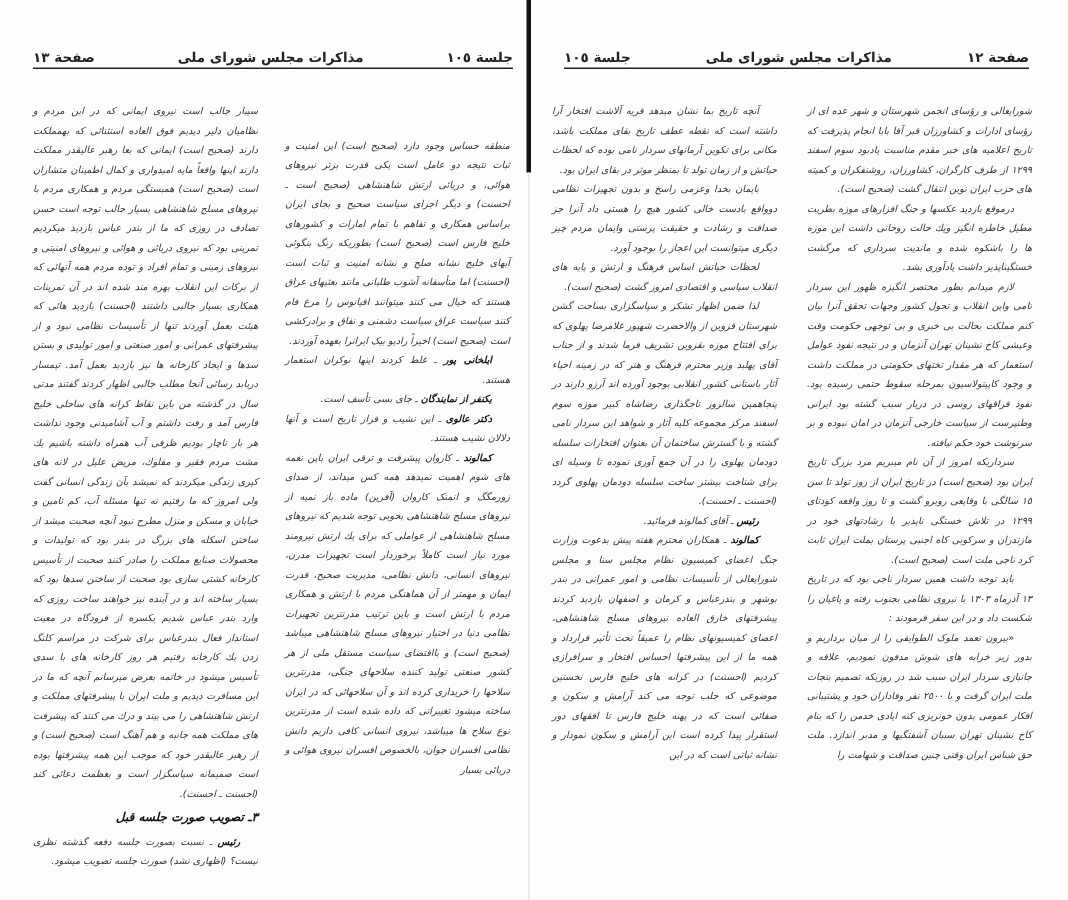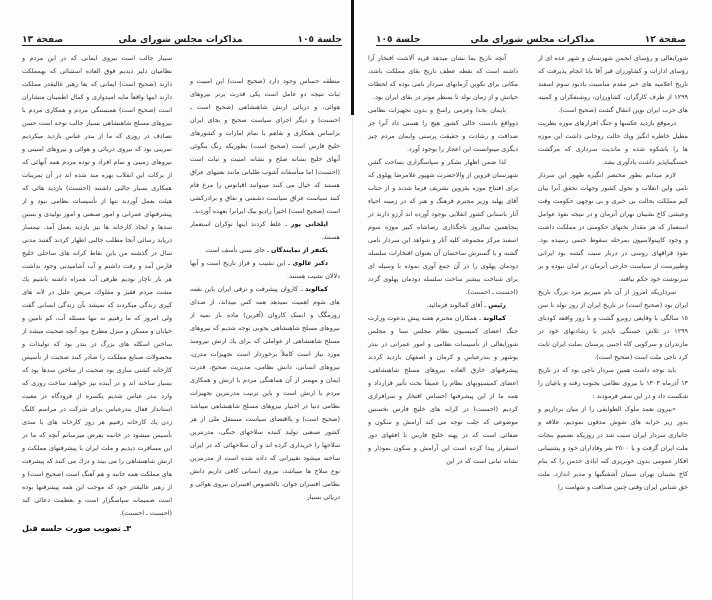--- a/index.html
+++ b/index.html
@@ -11,26 +11,26 @@
   .gutter-line { position:absolute; left:351px; top:0; width:3px; height:115px; background:#111; }
   .gutter-line-faint { position:absolute; left:352px; top:115px; width:1px; height:485px; background:#e6e6e6; }
   .top-shadow { position:absolute; left:520px; top:0; width:192px; height:3px; background:#222; }
   .header { position:absolute; top:30px; height:14px; display:flex; justify-content:space-between;
             align-items:flex-end; font-size:9px; font-weight:bold; direction:rtl; }
   .header-rule { position:absolute; top:45px; height:1px; background:#222; }
   .page-left .header { left:22px; width:320px; }
   .page-left .header-rule { left:22px; width:320px; }
   .page-right .header { left:20px; width:310px; }
   .page-right .header-rule { left:20px; width:310px; }
-  .col { position:absolute; top:52px; width:150px; direction:rtl; text-align:justify;
-         font-size:6.4px; line-height:13px; color:#333; }
+  .col { position:absolute; top:68px; width:150px; direction:rtl; text-align:justify;
+         font-size:6.4px; line-height:13px; color:#333;font-style:italic; }
   .col p { margin:0; text-indent:0; }
   .col p.indent { text-indent:12px; }
   .col .speaker { font-weight:bold; color:#111; }
-  .col .heading { text-align:left; font-weight:bold; font-size:8px; margin:2px 0 4px; color:#111; }
+  .col .heading { text-align:right; font-weight:bold; font-size:8px; margin:2px 0 4px; color:#111; }
   .page-left .col-a { left:190px;margin-top:23px; }
   .page-left .col-b { left:22px; }
   .page-right .col-a { left:182px; width:150px; }
   .page-right .col-b { left:12px; width:150px; }
 </style>
 </head>
 <body>
 
 <div class="page page-left">
   <div class="header">
@@ -42,20 +42,21 @@
   <div class="col col-a">
       <p>منطقه حساس وجود دارد (صحیح است) این امنیت و ثبات نتیجه دو عامل است یکی قدرت برتر نیروهای هوائی، و دریائی ارتش شاهنشاهی (صحیح است ـ احسنت) و دیگر اجرای سیاست صحیح و بجای ایران براساس همکاری و تفاهم با تمام امارات و کشورهای خلیج فارس است (صحیح است) بطوریکه رنگ بنگوئی آبهای خلیج نشانه صلح و نشانه امنیت و ثبات است (احسنت) اما متأسفانه آشوب طلبانی مانند بعثیهای عراق هستند که خیال می کنند میتوانند اقیانوس را مرغ فام کنند سیاست عراق سیاست دشمنی و نفاق و برادرکشی است (صحیح است) اخیراً رادیو بیک ایرانرا بعهده آوردند.</p>
       <p class="indent"><span class="speaker">ایلخانی پور</span><span> ـ </span><span>غلط کردند اینها نوکران استعمار هستند.</span></p>
       <p class="indent"><span class="speaker">یکنفر از نمایندگان</span><span> ـ </span><span>جای بسی تأسف است.</span></p>
       <p class="indent"><span class="speaker">دکتر عالوی</span><span> ـ </span><span>این نشیب و فراز تاریخ است و آنها دلالان نشیب هستند.</span></p>
       <p class="indent"><span class="speaker">کمالوند</span><span> ـ </span><span>کاروان پیشرفت و ترقی ایران باین نغمه های شوم اهمیت نمیدهد همه کس میداند، از صدای زورمگگ و انمنک کاروان (آفرین) ماده باز نمیه از نیروهای مسلح شاهنشاهی بحوبی توجه شدیم که نیروهای مسلح شاهنشاهی از عواملی که برای یك ارتش نیرومند مورد نیاز است کاملاً برخوردار است تجهیزات مدرن، نیروهای انسانی، دانش نظامی، مدیریت صحیح، قدرت ایمان و مهمتر از آن هماهنگی مردم با ارتش و همکاری مردم با ارتش است و باین ترتیب مدرنترین تجهیزات نظامی دنیا در اختیار نیروهای مسلح شاهنشاهی میباشد (صحیح است) و بااقتضای سیاست مستقل ملی از هر کشور صنعتی تولید کننده سلاحهای جنگی، مدرنترین سلاحها را خریداری کرده اند و آن سلاحهائی که در ایران ساخته میشود تغییراتی که داده شده است از مدرنترین نوع سلاح ها میباشد، نیروی انسانی کافی داریم دانش نظامی افسران جوان، بالخصوص افسران نیروی هوائی و دریائی بسیار</span></p>
     </div>
   <div class="col col-b">
       <p>سیبار جالب است نیروی ایمانی که در این مردم و نظامیان دلیر دیدیم فوق العاده استثنائی که بهمملکت دارند (صحیح است) ایمانی که بعا رهبر عالیقدر مملکت دارند اینها واقعاً مایه امیدواری و کمال اطمینان متشاران است (صحیح است) همبستگی مردم و همکاری مردم با نیروهای مسلح شاهنشاهی بسیار جالب توجه است حسن تصادف در روزی که ما از بندر عباس بازدید میکردیم تمرینی بود که نیروی دریائی و هوائی و نیروهای امنیتی و نیروهای زمینی و تمام افراد و توده مردم همه آنهائی که از برکات این انقلاب بهره مند شده اند در آن تمرینات همکاری بسیار جالبی داشتند (احسنت) بازدید هائی که هیئت بعمل آوردند تنها از تأسیسات نظامی نبود و از پیشرفتهای عمرانی و امور صنعتی و امور تولیدی و بستن سدها و ایجاد کارخانه ها نیز بازدید بعمل آمد. تیمسار دریابد رسائی آنجا مطلب جالبی اظهار کردند گفتند مدتی سال در گذشته من باین نقاط کرانه های ساحلی خلیج فارس آمد و رفت داشتم و آب آشامیدنی وجود نداشت هر بار ناچار بودیم ظرفی آب همراه داشته باشیم یك مشت مردم فقیر و مفلوك، مریض علیل در لانه های کپری زندگی میکردند که نمیشد بآن زندگی انسانی گفت ولی امروز که ما رفتیم نه تنها مسئله آب، کم تامین و خیابان و مسکن و منزل مطرح نبود آنچه صحبت میشد از ساختن اسکله های بزرگ در بندر بود که تولیدات و محصولات صنایع مملکت را صادر کنند صحبت از تأسیس کارخانه کشتی سازی بود صحبت از ساختن سدها بود که بسیار ساخته اند و در آینده نیز خواهند ساخت روزی که وارد بندر عباس شدیم یکسره از فرودگاه در معیت استاندار فعال بندرعباس برای شرکت در مراسم کلنگ زدن یك کارخانه رفتیم هر روز کارخانه های با سدی تأسیس میشود در خاتمه بعرض میرسانم آنچه که ما در این مسافرت دیدیم و ملت ایران با پیشرفتهای مملکت و ارتش شاهنشاهی را می بیند و درك می کنند که پیشرفت های مملکت همه جانبه و هم آهنگ است (صحیح است) و از رهبر عالیقدر خود که موجب این همه پیشرفتها بوده است صمیمانه سپاسگزار است و بعظمت دعائی کند (احسنت ـ احسنت).</p>
       <div class="heading">٣ـ تصویب صورت جلسه قبل</div>
+      <p class="indent"><span class="speaker">رئیس</span><span> ـ </span><span>نسبت بصورت جلسه دفعه گذشته نظری نیست؟ (اظهاری نشد) صورت جلسه تصویب میشود.</span></p>
     </div>
 </div>
 
 <div class="gutter-line"></div>
 <div class="gutter-line-faint"></div>
 <div class="top-shadow"></div>
 
 <div class="page page-right">
   <div class="header">
     <span>صفحة ١٢</span>
@@ -67,17 +68,18 @@
       <p>شورایعالی و رؤسای انجمن شهرستان و شهر عده ای از رؤسای ادارات و کشاورزان قبر آقا بابا انجام پذیرفت که تاریخ اعلامیه های خبر مقدم مناسبت یادبود سوم اسفند ١٢٩٩ از طرف کارگران، کشاورزان، روشنفکران و کمیته های حزب ایران نوین انتقال گشت (صحیح است).</p>
       <p class="indent">درموقع بازدید عکسها و جنگ افزارهای موزه بطریت مطیل خاطره انگیز ویك حالت روحانی داشت این موزه ها را باشکوه شده و ماندیت سرداری که مرگشت خستگیناپذیر داشت یادآوری بشد.</p>
       <p class="indent">لازم میدانم بطور مختصر انگیزه ظهور این سردار نامی واین انقلاب و تحول کشور وجهات تحقق آنرا بیان کنم مملکت بحالت بی خبری و بی توجهی حکومت وقت وعیشی کاخ نشینان تهران آنزمان و در نتیجه نفوذ عوامل استعمار که هر مقدار تختهای حکومتی در مملکت داشت و وجود کاپیتولاسیون بمرحله سقوط حتمی رسیده بود. نفوذ قراقهای روسی در دربار سبب گشته بود ایرانی وطنپرست از سیاست خارجی آنزمان در امان نبوده و بر سرنوشت خود حکم نیافته.</p>
       <p class="indent">سرداریکه امروز از آن نام میبریم مرد بزرگ تاریخ ایران بود (صحیح است) در تاریخ ایران از روز تولد تا سن ١٥ سالگی با وقایعی روبرو گشت و تا روز واقعه کودتای ١٢٩٩ در تلاش خستگی ناپذیر با رشادتهای خود در مازندران و سرکوبی کاه اجنبی پرستان بملت ایران ثابت کرد ناجی ملت است (صحیح است).</p>
       <p class="indent">باید توجه داشت همین سردار ناجی بود که در تاریخ ١٣ آذرماه ١٣٠٣ با نیروی نظامی بجنوب رفته و یاغیان را شکست داد و در این سفر فرمودند :</p>
       <p class="indent">«بیرون تعمد ملوک الطوایفی را از میان برداریم و بدور زیر خرابه های شوش مدفون نمودیم، علاقه و جانبازی سردار ایران سبب شد در روزیکه تصمیم بنجات ملت ایران گرفت و با ٢٥٠٠ نفر وفاداران خود و پشتیبانی افکار عمومی بدون خونریزی کنه ایادی خدمن را که بنام کاخ نشینان تهران سببان آشفتگیها و مدبر اندازد. ملت حق شناس ایران وقتی چنین صداقت و شهامت را</p>
     </div>
   <div class="col col-b">
       <p class="indent">آنچه تاریخ بما نشان میدهد قریه آلاشت افتخار آرا داشته است که نقطه عطف تاریخ بقای مملکت باشد، مکانی برای تکوین آرمانهای سردار نامی بوده که لحظات حیاتش و از زمان تولد تا بمنظر موثر در بقای ایران بود.</p>
       <p class="indent">بایمان بخدا وعزمی راسخ و بدون تجهیزات نظامی دوواقع بادست خالی کشور هیچ را هستی داد آنرا جز صداقت و رشادت و حقیقت پرستی وایمان مردم چیز دیگری میتوانست این اعجاز را بوجود آورد.</p>
+      <p class="indent">لحظات حیاتش اساس فرهنگ و ارتش و پایه های انقلاب سیاسی و اقتصادی امروز گشت (صحیح است).</p>
       <p class="indent">لذا ضمن اظهار تشکر و سپاسگزاری بساحت گشن شهرستان قزوین از والاحضرت شهپور غلامرضا پهلوی که برای افتتاح موزه بقزوین تشریف فرما شدند و از جناب آقای پهلبد وزیر محترم فرهنگ و هنر که در زمینه احیاء آثار باستانی کشور انقلابی بوجود آورده اند آرزو دارند در پنجاهمین سالروز تاجگذاری رضاشاه کبیر موزه سوم اسفند مرکز مجموعه کلیه آثار و شواهد این سردار نامی گشته و با گسترش ساختمان آن بعنوان افتخارات سلسله دودمان پهلوی را در آن جمع آوری نموده تا وسیله ای برای شناخت بیشتر ساخت سلسله دودمان پهلوی گردد (احسنت ـ احسنت).</p>
       <p class="indent"><span class="speaker">رئیس</span><span> ـ </span><span>آقای کمالوند فرمائید.</span></p>
       <p class="indent"><span class="speaker">کمالوند</span><span> ـ </span><span>همکاران محترم هفته پیش بدعوت وزارت جنگ اعضای کمیسیون نظام مجلس سنا و مجلس شورایعالی از تأسیسات نظامی و امور عمرانی در بندر بوشهر و بندرعباس و کرمان و اصفهان بازدید کردند پیشرفتهای خارق العاده نیروهای مسلح شاهنشاهی، اعضای کمیسیونهای نظام را عمیقاً تحت تأثیر قرارداد و همه ما از این پیشرفتها احساس افتخار و سرافرازی کردیم (احسنت) در کرانه های خلیج فارس نخستین موضوعی که جلب توجه می کند آرامش و سکون و صفائی است که در پهنه خلیج فارس تا افقهای دور استقرار پیدا کرده است این آرامش و سکون نمودار و نشانه ثباتی است که در این</span></p>
     </div>
 </div>
 
 </body></html>

